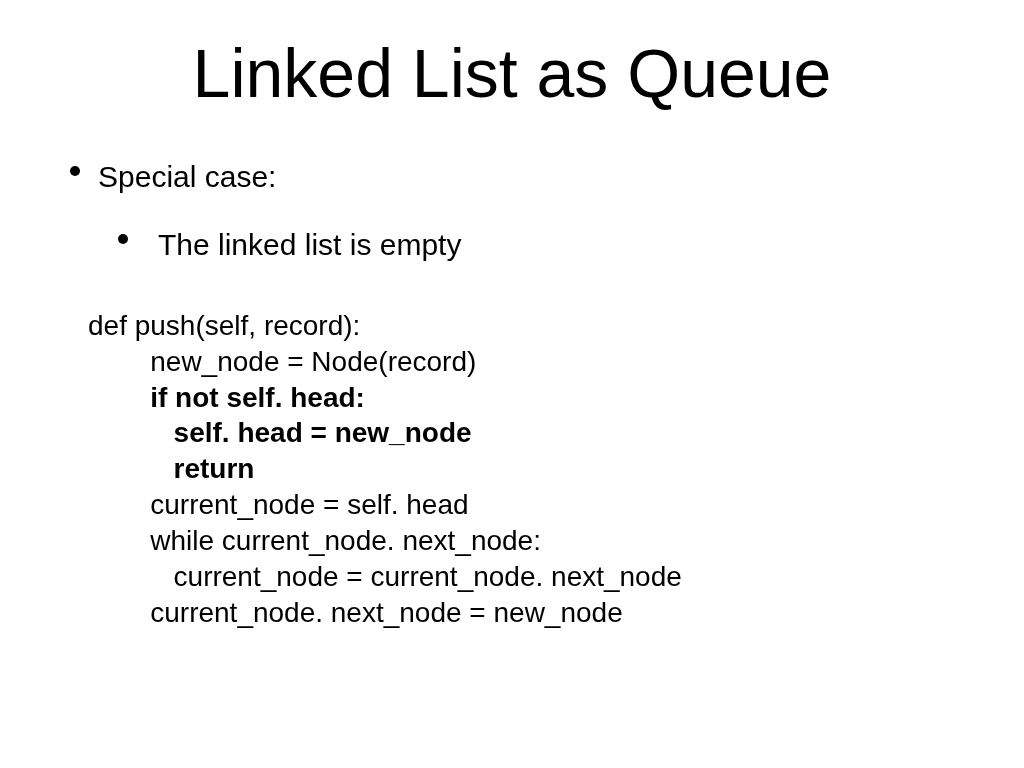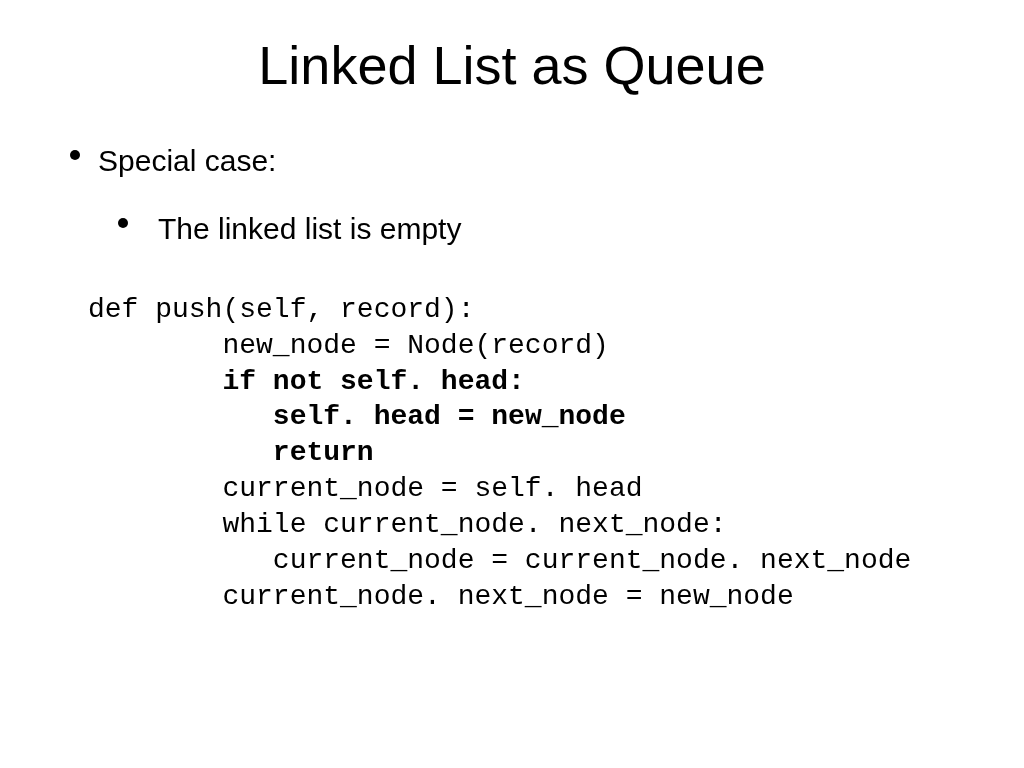--- a/index.html
+++ b/index.html
@@ -11,21 +11,21 @@
     font-family: Arial, Helvetica, sans-serif;
     color: #000000;
   }
   .slide {
     width: 1024px;
     height: 768px;
     position: relative;
     box-sizing: border-box;
   }
   .title {
-    font-size: 54px;
+    font-size: 68px;
     font-weight: 400;
     text-align: center;
     padding-top: 34px;
     letter-spacing: 0px;
   }
   .bullets {
     margin-top: 48px;
     margin-left: 70px;
   }
   .bullet-row {
@@ -52,21 +52,21 @@
   }
   .b2 .dot {
     margin-top: 6px;
     margin-right: 18px;
   }
   .b2 .text {
     font-size: 30px;
     margin-left: 12px;
   }
   .code-block {
-    font-family: Liberation Mono, monospace;
+    font-family: Liberation Sans, sans-serif;
     font-size: 28px;
     line-height: 1.28;
     white-space: pre;
     margin-top: 46px;
     margin-left: 88px;
   }
   .bold { font-weight: bold; }
 </style>
 </head>
 <body>

